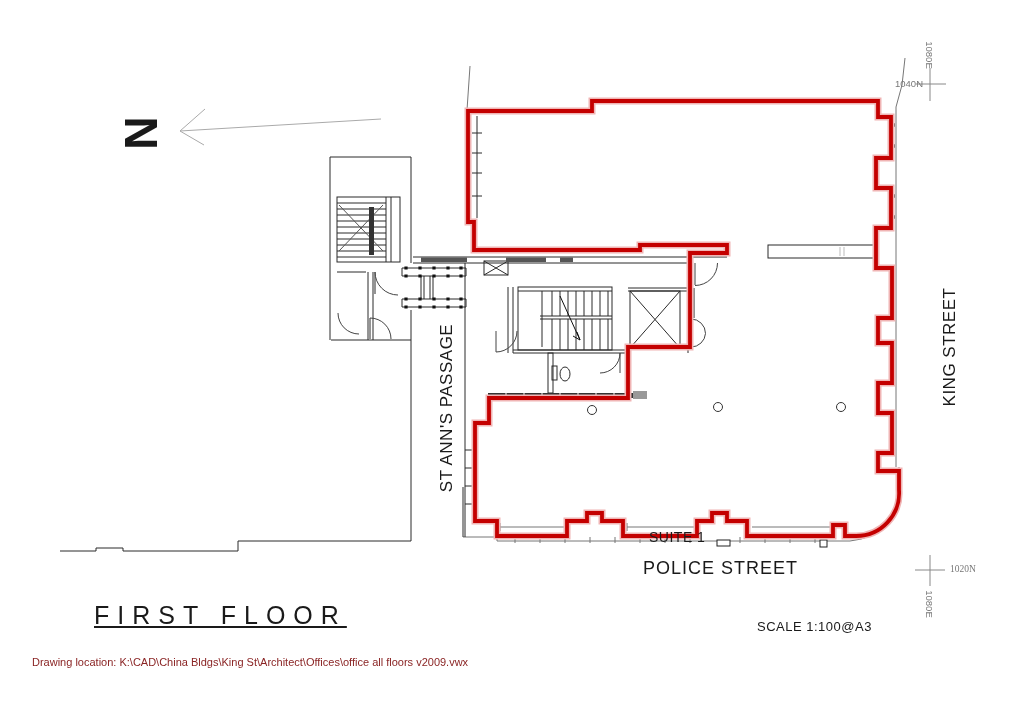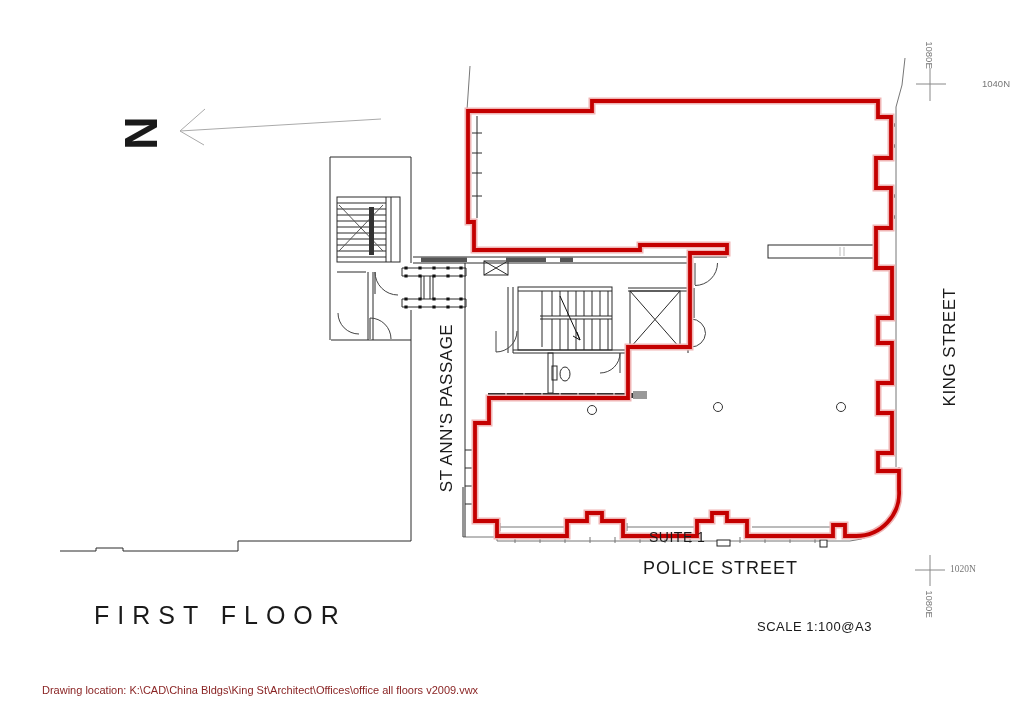--- a/index.html
+++ b/index.html
@@ -9,24 +9,24 @@
   .lbl{position:absolute;color:#1a1a1a;white-space:nowrap;}
   .vert{transform:rotate(-90deg);text-align:center;}
   .vert-cw{transform:rotate(90deg);text-align:center;}
   .north-n{left:116px;top:108px;width:50px;height:50px;line-height:50px;text-align:center;
            font-size:46px;font-weight:bold;transform:rotate(90deg);}
   .st-anns{left:347px;top:399px;width:200px;height:18px;line-height:18px;font-size:17px;letter-spacing:.5px;}
   .king-st{left:880px;top:338px;width:140px;height:18px;line-height:18px;font-size:17px;letter-spacing:.5px;}
   .suite{left:649px;top:529px;font-size:14px;letter-spacing:.5px;}
   .police{left:643px;top:558px;font-size:18px;letter-spacing:1px;}
   .scale{left:757px;top:586px;font-size:13px;letter-spacing:.5px;margin-top:33px;}
-  .floor-title{left:94px;top:601px;font-size:25px;letter-spacing:8px;}
-  .dwg-loc{left:42px;top:656px;font-size:11px;color:#8a2424;margin-top:28px;}
+  .floor-title{left:94px;top:601px;font-size:25px;letter-spacing:8px;text-decoration:underline;}
+  .dwg-loc{left:32px;top:656px;font-size:11px;color:#8a2424;}
   .marker{font-size:9.5px;color:#777;}
-  .m1040{left:982px;top:78px;}
+  .m1040{left:895px;top:78px;}
   .m1080t{left:911px;top:49px;width:36px;height:12px;line-height:12px;}
   .m1020{left:950px;top:564px;font-family:Liberation Serif, serif;}
   .m1080b{left:911px;top:598px;width:36px;height:12px;line-height:12px;}
 </style>
 </head>
 <body>
 
 <div id="canvas">
 
   <svg id="plan-svg" width="1024" height="724" viewBox="0 0 1024 724">

